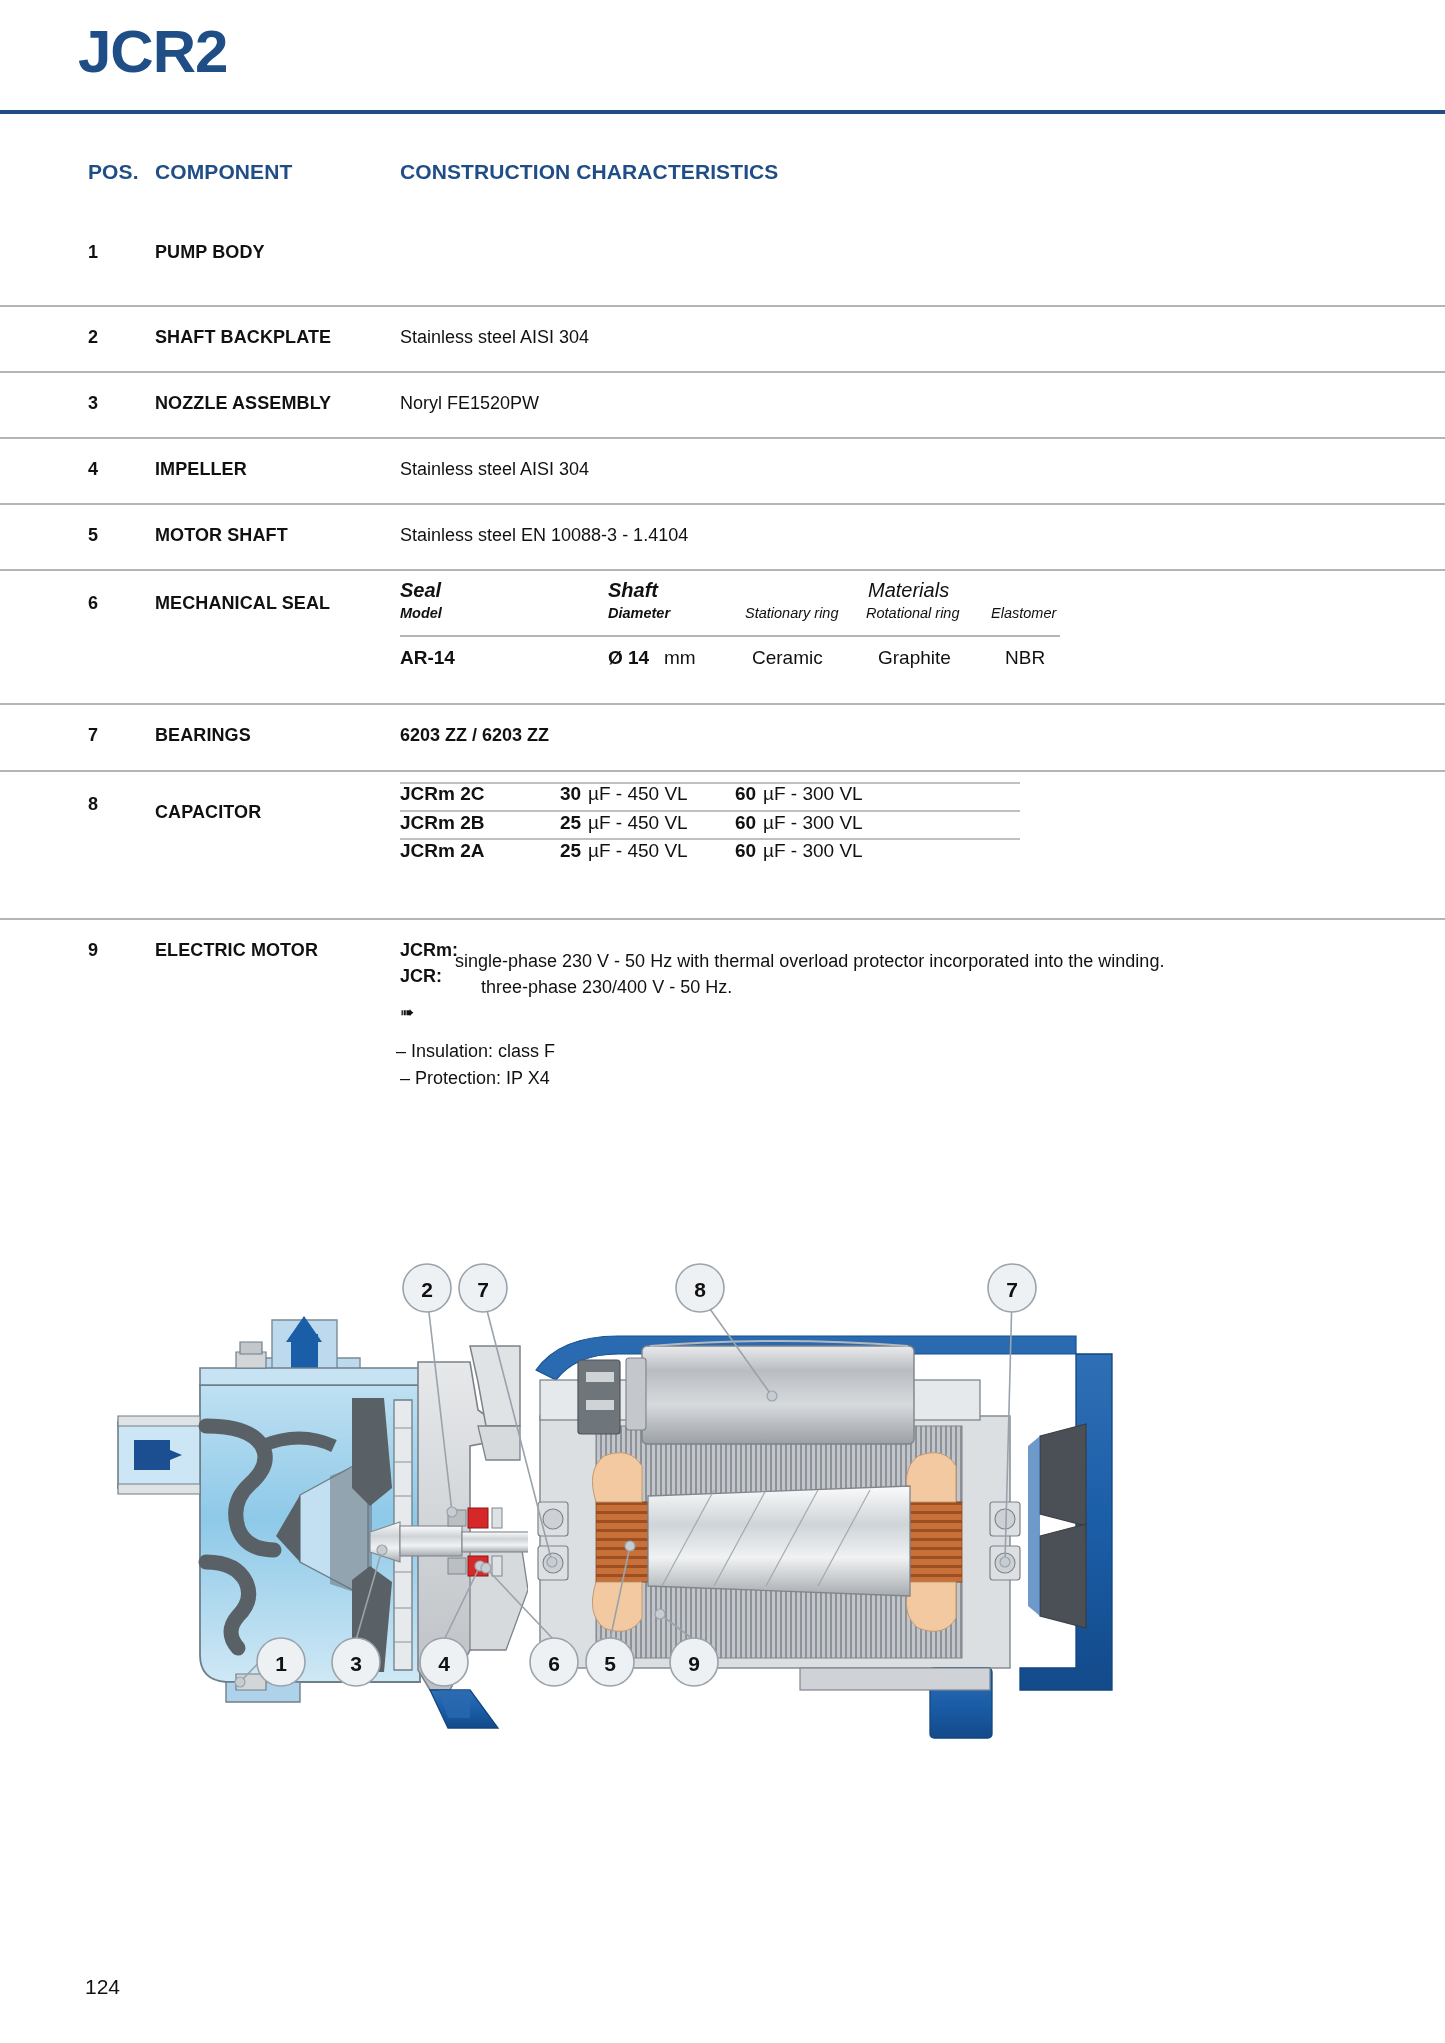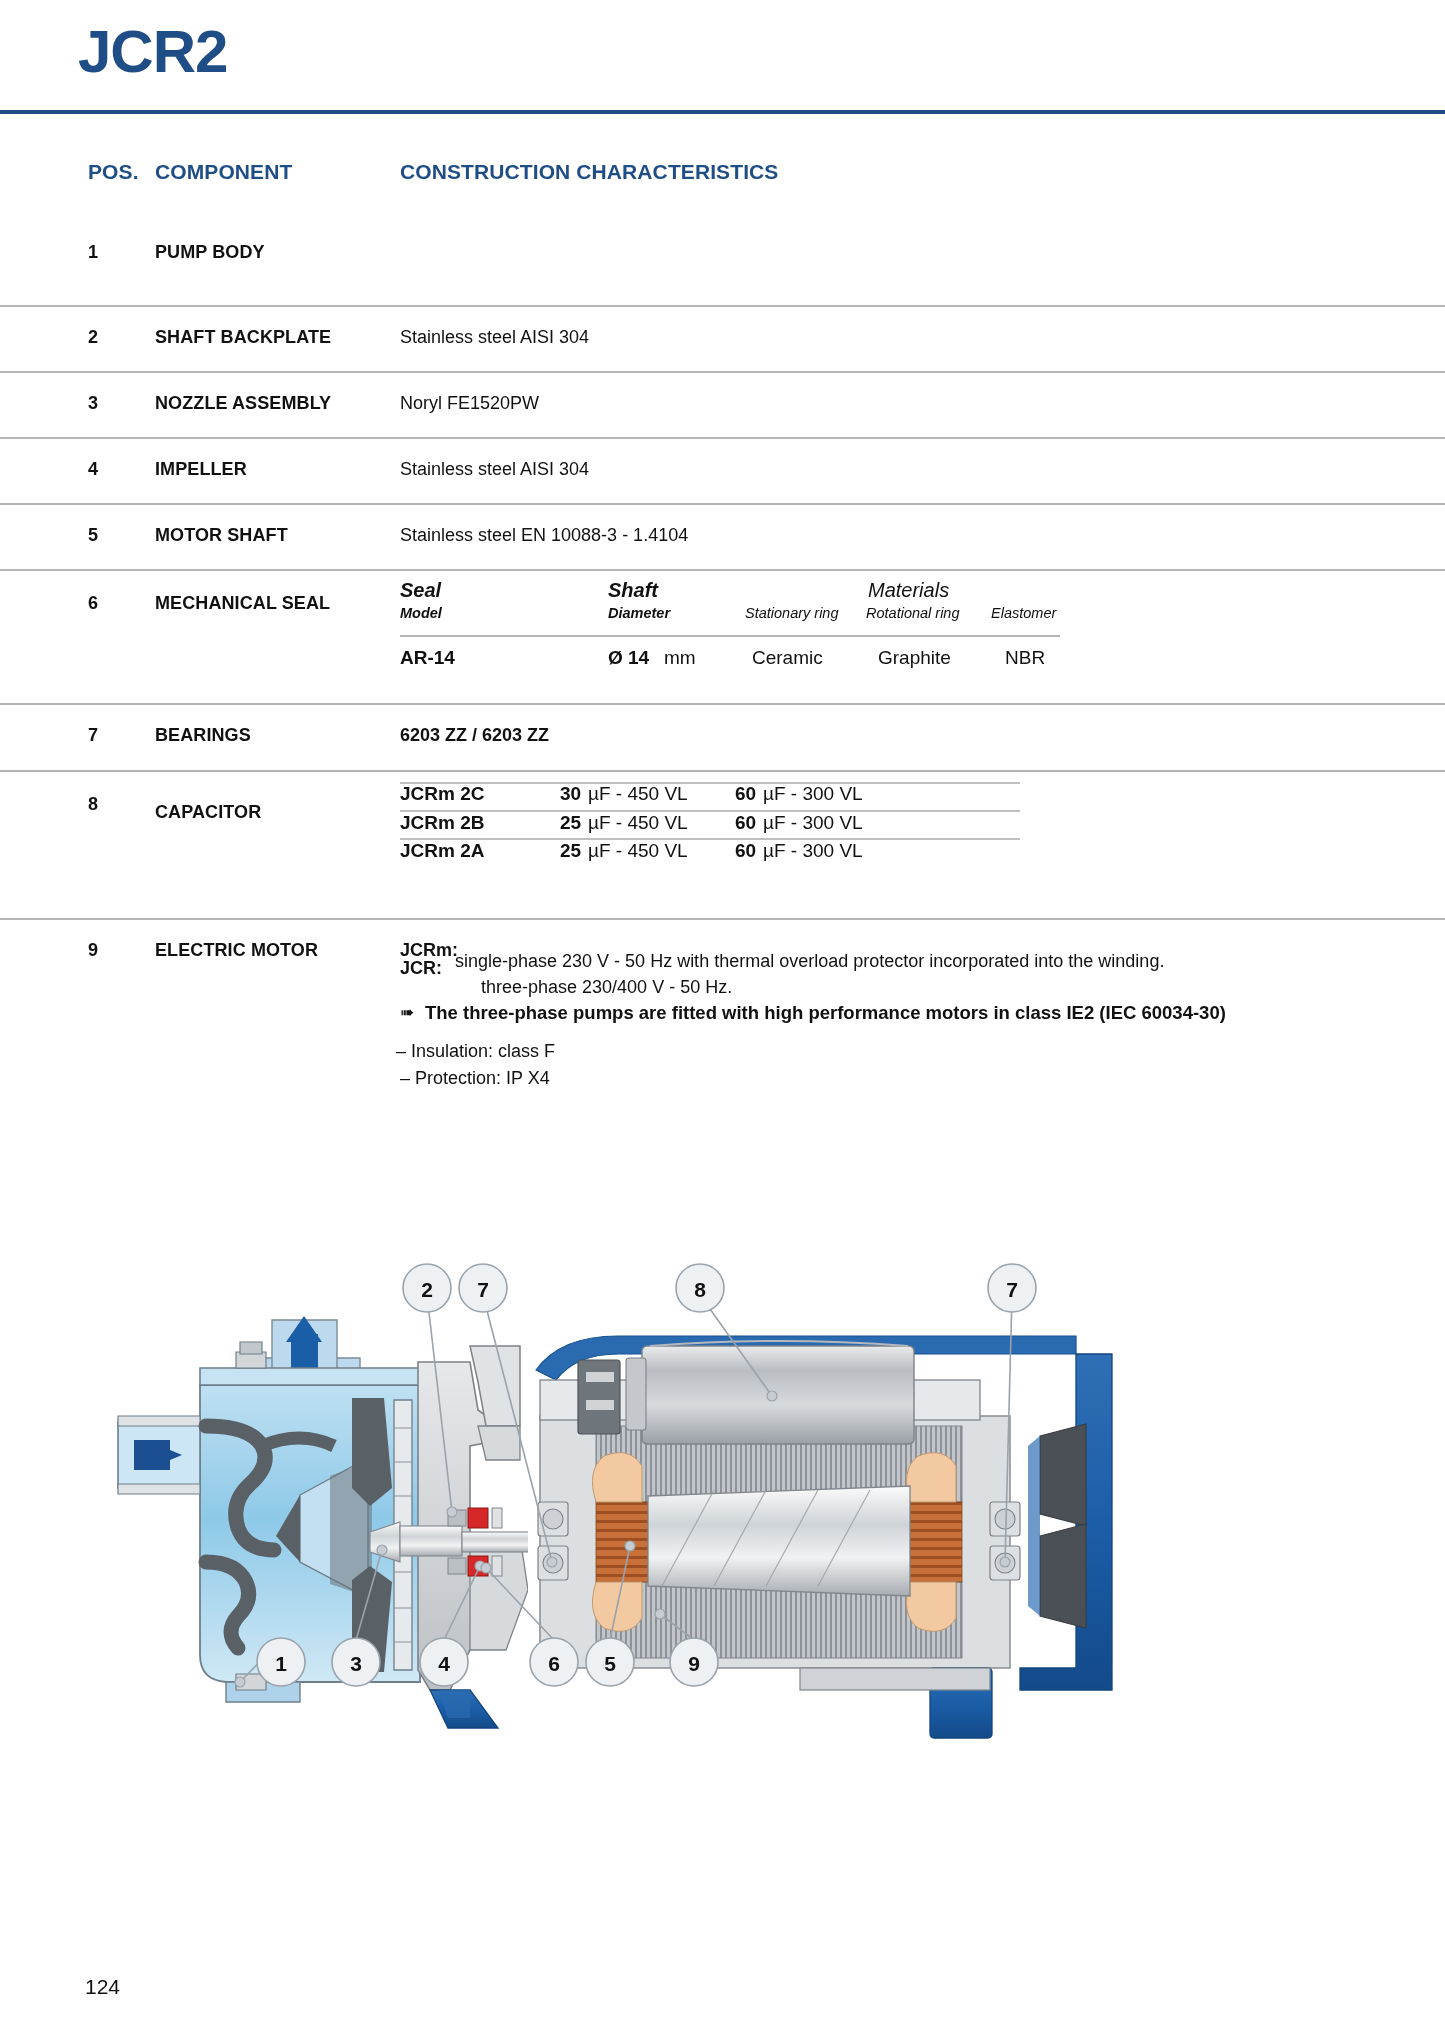--- a/index.html
+++ b/index.html
@@ -350,25 +350,24 @@
       </div>
     </div>
   </div>
 
   <div class="spec-row" style="height:190px;">
     <div class="row-pos" style="top:20px;">9</div>
     <div class="row-component" style="top:20px;">ELECTRIC MOTOR</div>
 
     <div class="motor-key" style="left:400px; top:20px;">JCRm:</div>
     <div class="motor-line" style="left:455px; top:20px;">single-phase 230 V - 50 Hz with thermal overload protector incorporated into the winding.</div>
-    <div class="motor-key" style="left:400px; top:38px;">JCR:</div>
+    <div class="motor-key" style="left:400px; top:46px;">JCR:</div>
     <div class="motor-line" style="left:481px; top:46px;">three-phase 230/400 V - 50 Hz.</div>
 
     <div class="motor-arrow" style="left:400px; top:82px;">➠</div>
-    <div class="motor-note" style="left:425px; top:82px;">The three-phase pumps are fitted with high performance motors in class IE2 (IEC 60034-30)</div>
 
     <div class="motor-bullet" style="left:396px; top:121px;">– Insulation: class F</div>
     <div class="motor-bullet" style="left:400px; top:148px;">– Protection: IP X4</div>
   </div>
 
 </div>
 
 <div id="drawing-area">
 <svg id="pump-svg" width="1445" height="680" viewBox="0 0 1445 680" xmlns="http://www.w3.org/2000/svg">
   <defs>

